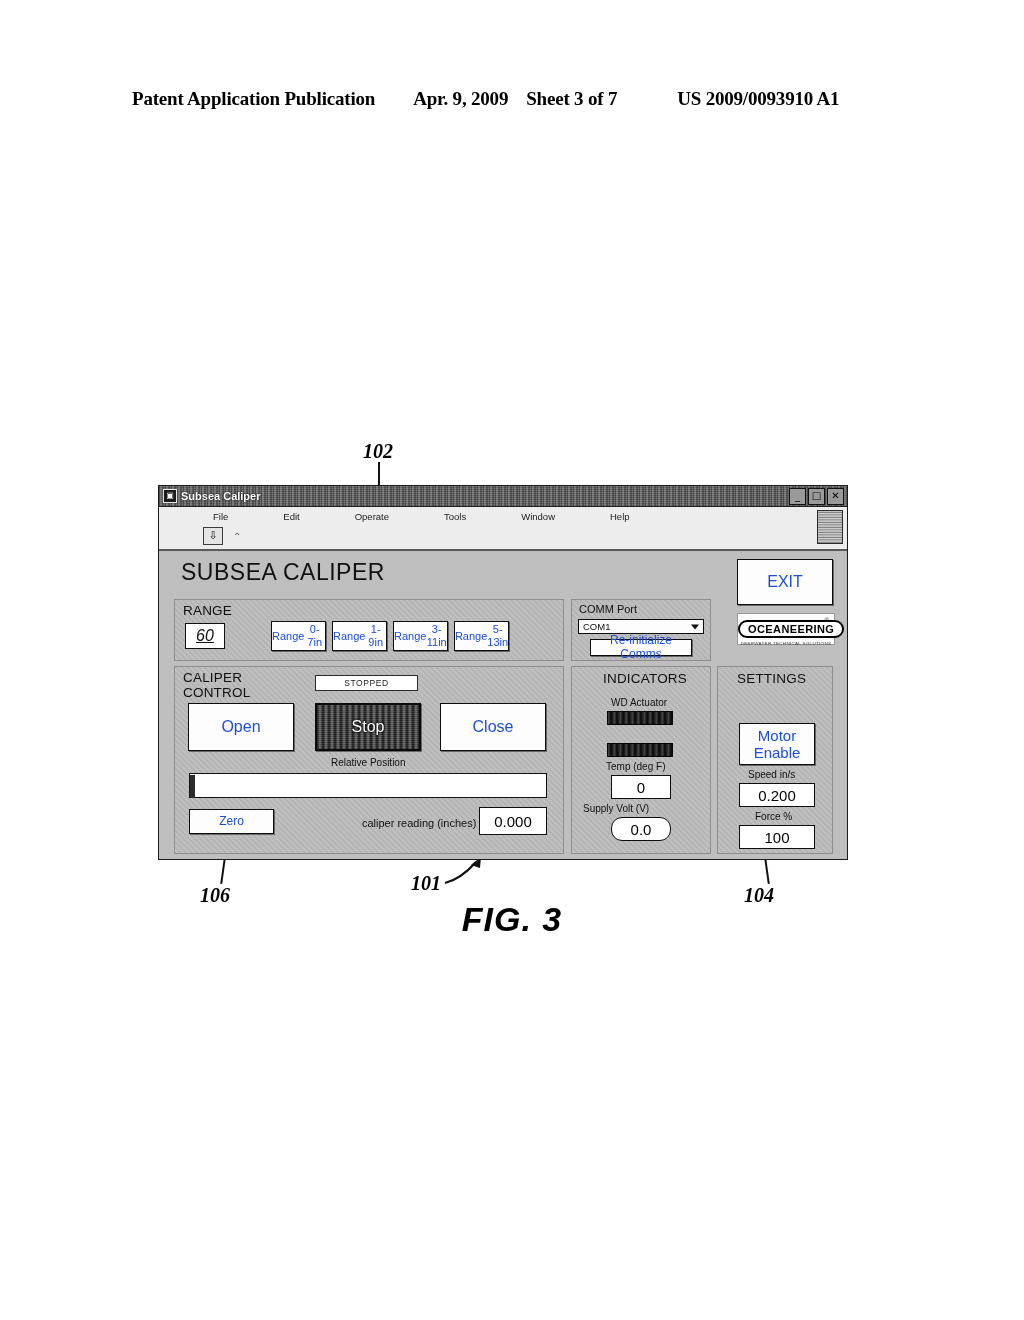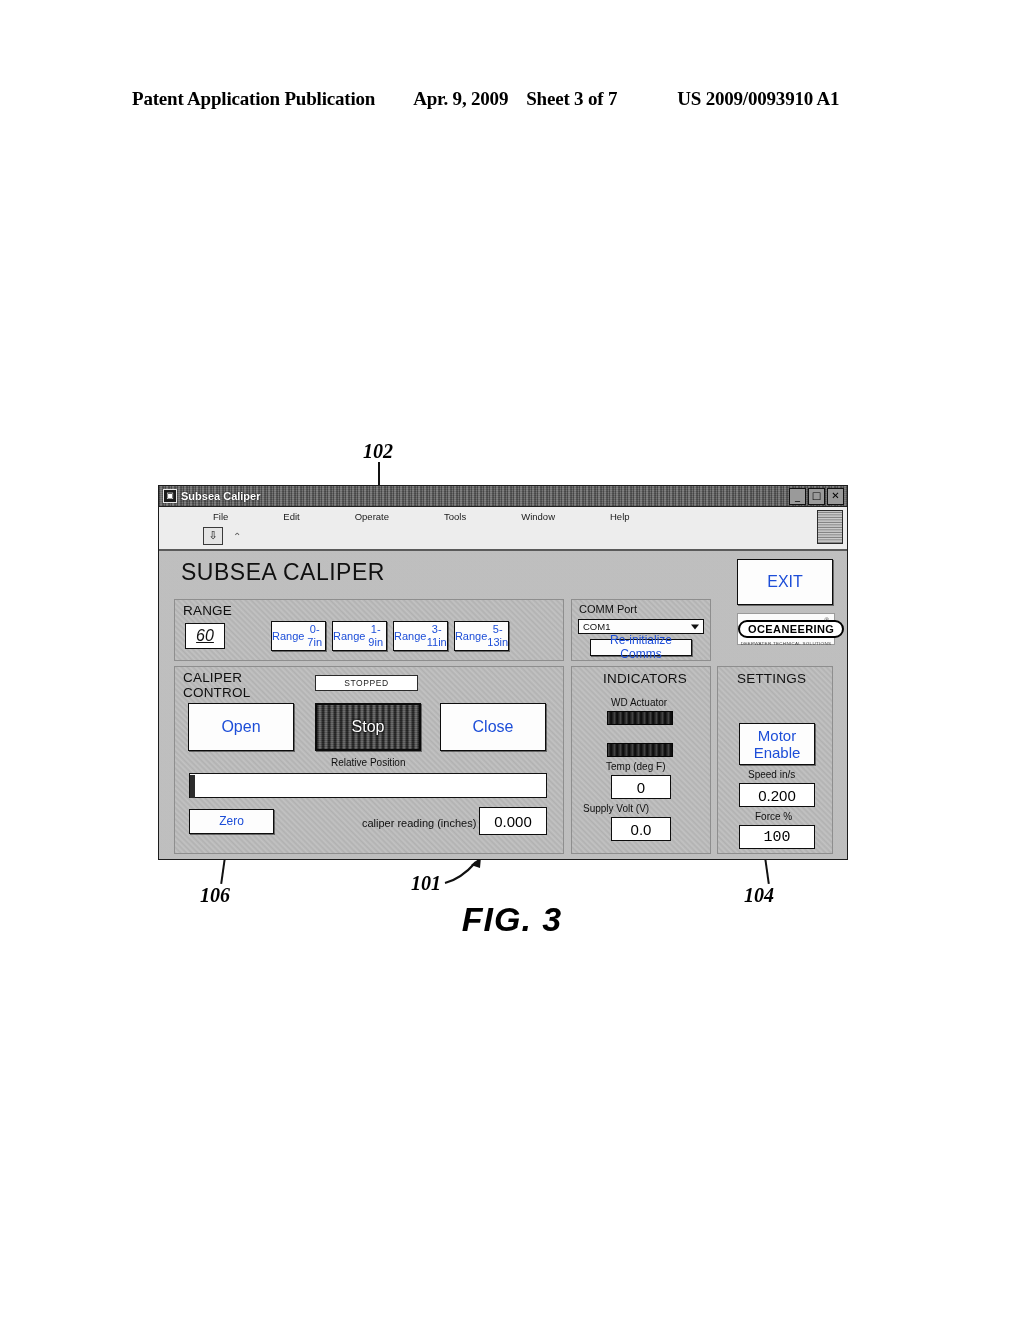--- a/index.html
+++ b/index.html
@@ -489,31 +489,31 @@
       <div class="sm-label" style="left:452px; top:146px;">WD Actuator</div>
       <div class="led" style="left:448px; top:160px; width:66px; height:14px;"></div>
 
       <div class="sm-label" style="left:452px; top:178px;margin-top:13px;">WD Ctrl Box</div>
       <div class="led" style="left:448px; top:192px; width:66px; height:14px;"></div>
 
       <div class="sm-label" style="left:447px; top:210px;">Temp (deg F)</div>
       <div class="val" style="left:452px; top:224px; width:60px; height:24px;">0</div>
 
       <div class="sm-label" style="left:424px; top:252px;text-align:center;">Supply Volt (V)</div>
-      <div class="val" style="left:452px; top:266px; width:60px; height:24px;">0.0</div>
+      <div class="val" style="left:452px; top:266px; width:60px; height:24px;border-radius:11px;">0.0</div>
 
       <div class="grp" style="left:558px; top:115px; width:116px; height:188px;"></div>
       <div class="grp-label" style="left:578px; top:120px;">SETTINGS</div>
 
       <div class="btn big" style="left:580px; top:172px; width:76px; height:42px; font-size:15px;">Motor
 Enable</div>
 
       <div class="sm-label" style="left:589px; top:218px;">Speed in/s</div>
       <div class="val" style="left:580px; top:232px; width:76px; height:24px;">0.200</div>
 
       <div class="sm-label" style="left:596px; top:260px;">Force %</div>
-      <div class="val" style="left:580px; top:274px; width:76px; height:24px;font-family:Liberation Mono, monospace;">100</div>
+      <div class="val" style="left:580px; top:274px; width:76px; height:24px;">100</div>
 
     </div>
   </div>
 
   <div class="fig-caption">FIG. 3</div>
 </div>
 
 </body></html>

